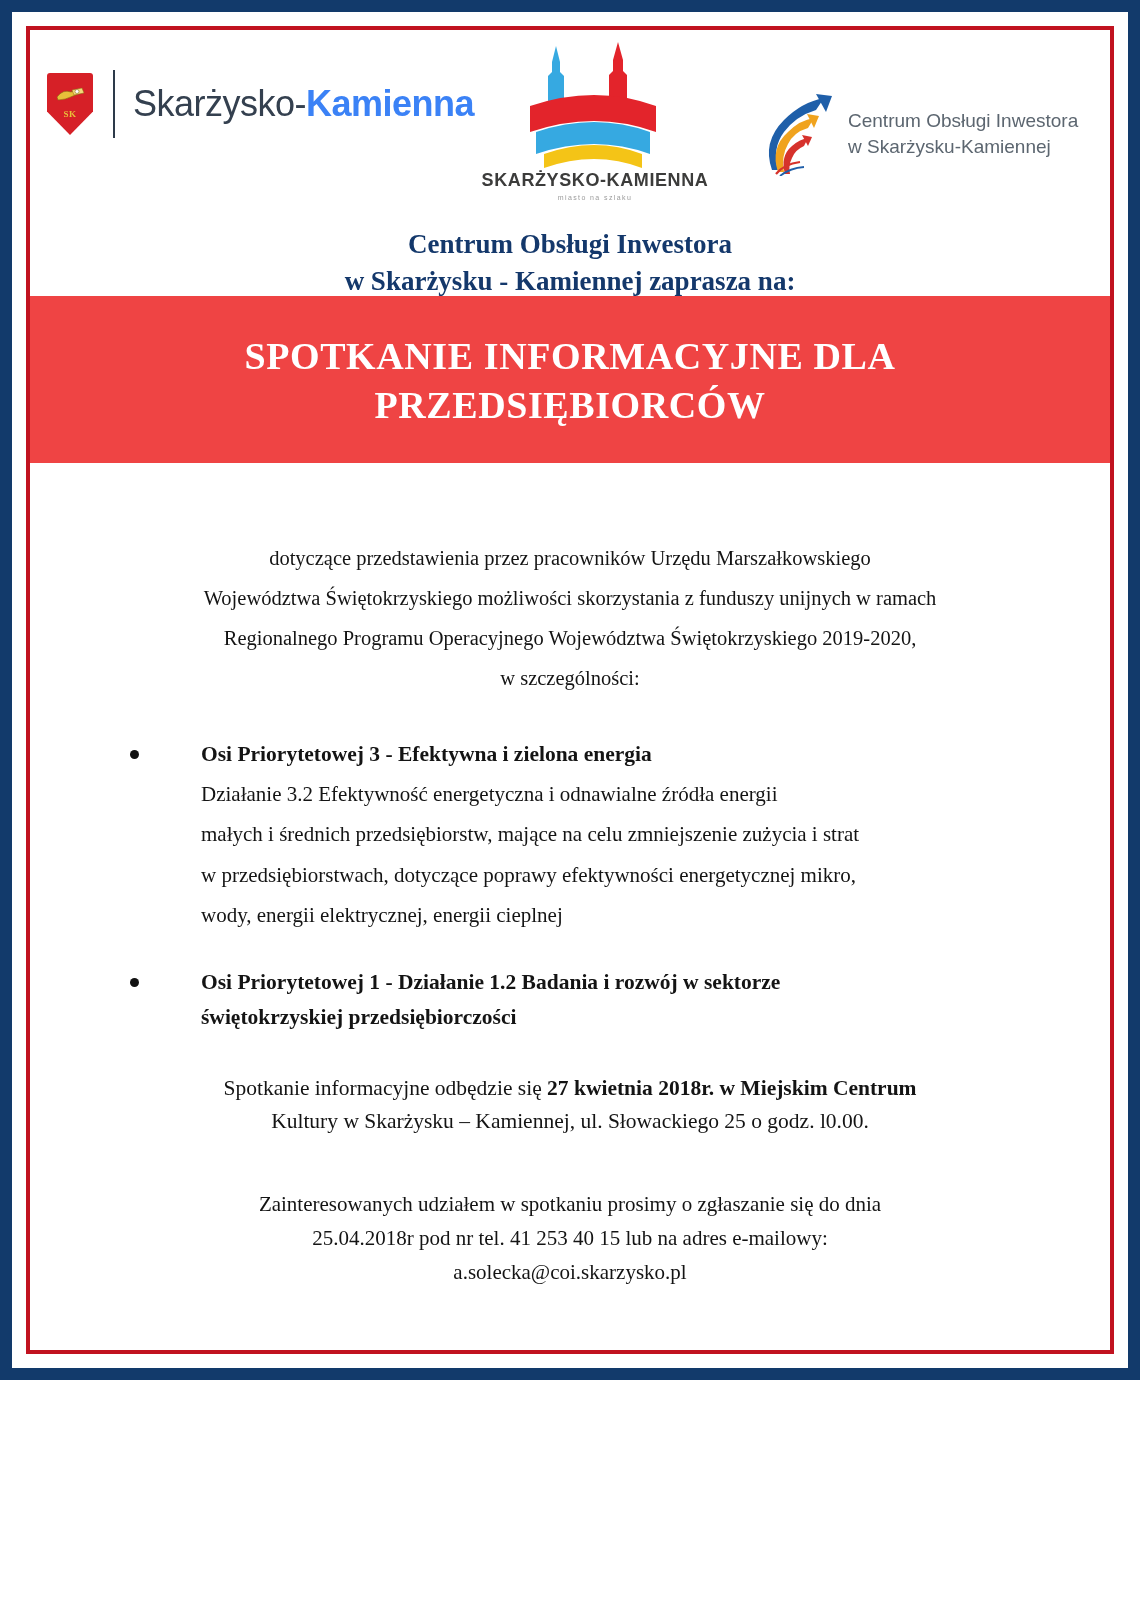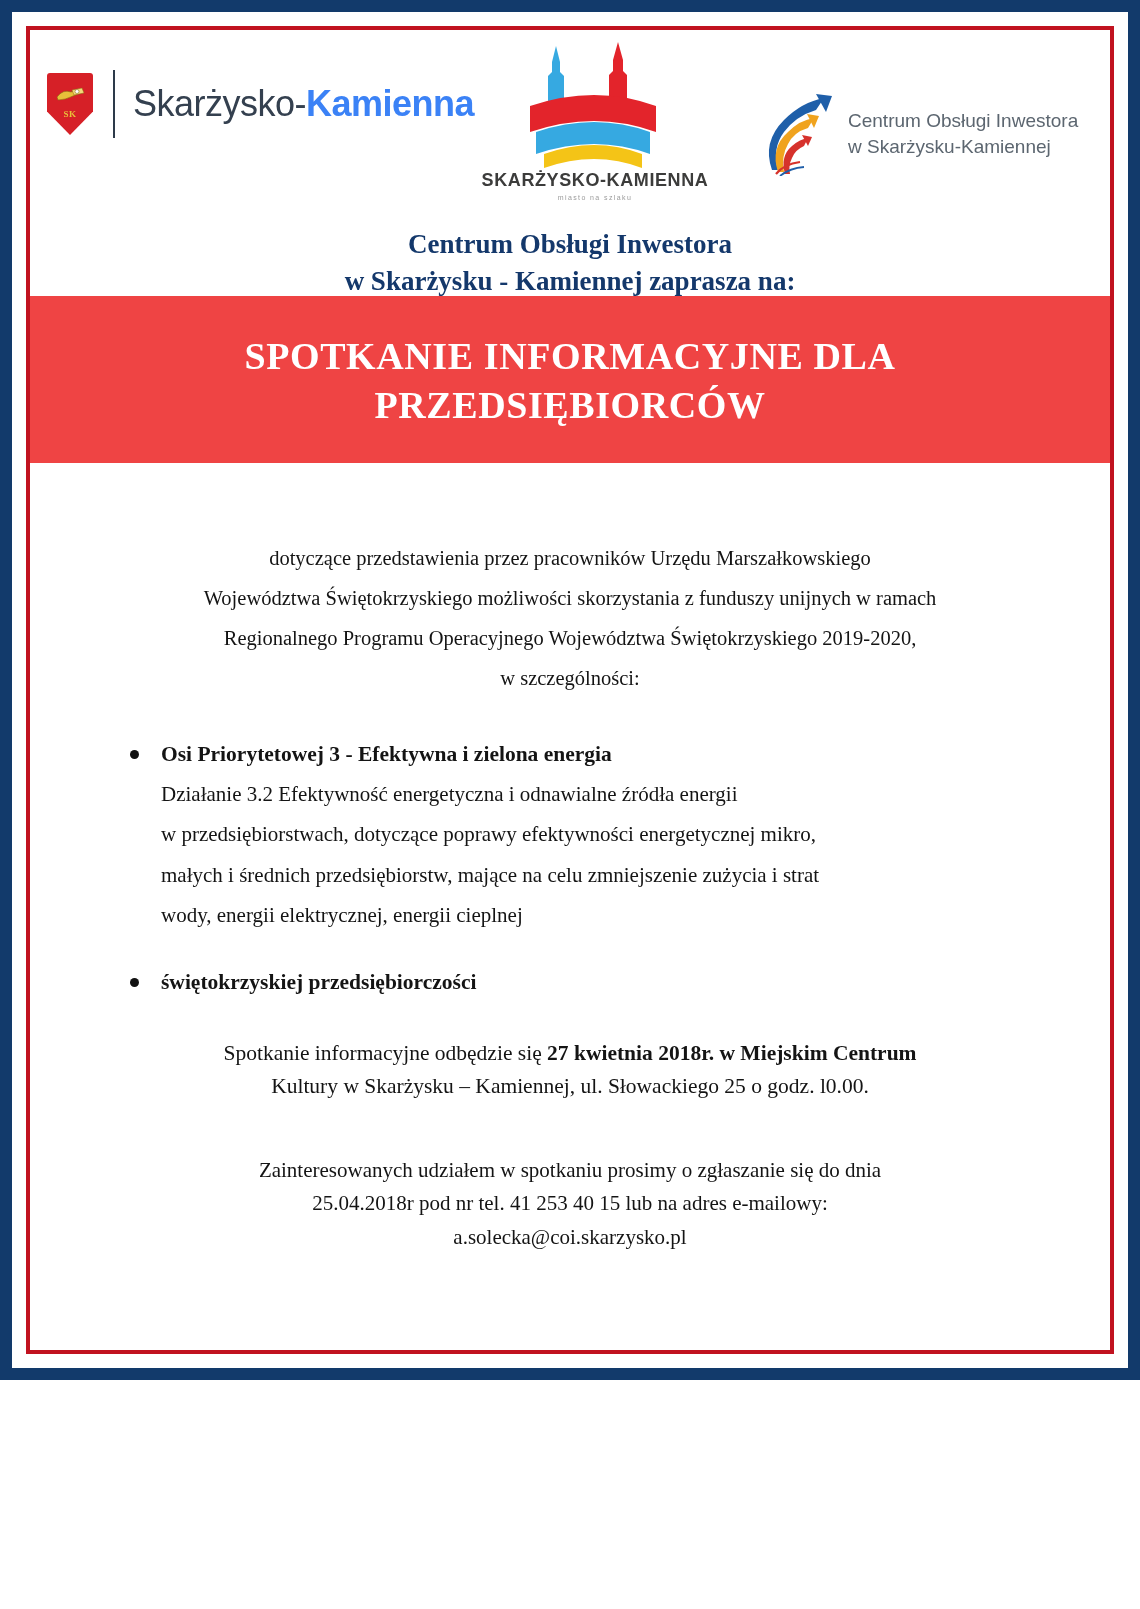--- a/index.html
+++ b/index.html
@@ -201,21 +201,21 @@
     margin-bottom: 30px;
   }
   .bullet-dot {
     flex: 0 0 auto;
     width: 9px;
     height: 9px;
     border-radius: 50%;
     background: #111111;
     margin: 13px 22px 0 26px;
   }
-  .bullet-body { flex: 1 1 auto; }
+  .bullet-body { flex: 1 1 auto; margin-left: 40px; }
   .bullet-head {
     font-size: 21.5px;
     font-weight: bold;
     line-height: 1.62;
     margin-bottom: 2px;
   }
   .bullet-text {
     font-size: 21px;
     line-height: 1.92;
   }
@@ -325,31 +325,32 @@
         </div>
 
         <div class="bullets">
 
           <div class="bullet-item">
             <div class="bullet-dot"></div>
             <div class="bullet-body">
               <div class="bullet-head">Osi Priorytetowej 3 - Efektywna i zielona energia</div>
               <div class="bullet-text">
                 <div>Działanie 3.2 Efektywność energetyczna i odnawialne źródła energii</div>
+                <div>małych i średnich przedsiębiorstw, mające na celu zmniejszenie zużycia i strat</div>
                 <div>w przedsiębiorstwach, dotyczące poprawy efektywności energetycznej mikro,</div>
-                <div>małych i średnich przedsiębiorstw, mające na celu zmniejszenie zużycia i strat</div>
                 <div>wody, energii elektrycznej, energii cieplnej</div>
               </div>
             </div>
           </div>
 
           <div class="bullet-item">
             <div class="bullet-dot"></div>
             <div class="bullet-body">
               <div class="bullet-head bullet-head-lines">
+                <div>Osi Priorytetowej 1 - Działanie 1.2 Badania i rozwój w sektorze</div>
                 <div>świętokrzyskiej przedsiębiorczości</div>
               </div>
             </div>
           </div>
 
         </div>
 
         <div class="meeting">
           <div class="l1"><span>Spotkanie informacyjne odbędzie się </span><b>27 kwietnia 2018r. w Miejskim Centrum</b></div>
           <div class="l2">Kultury w Skarżysku – Kamiennej, ul. Słowackiego 25 o godz. l0.00.</div>

